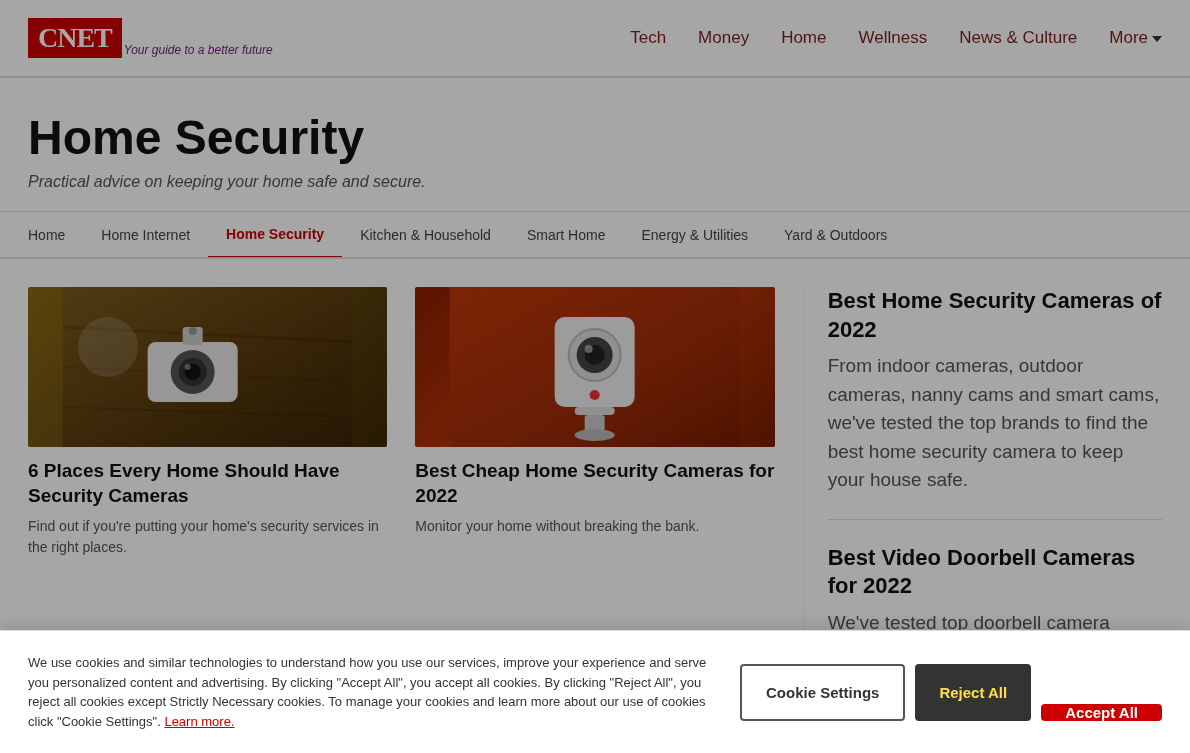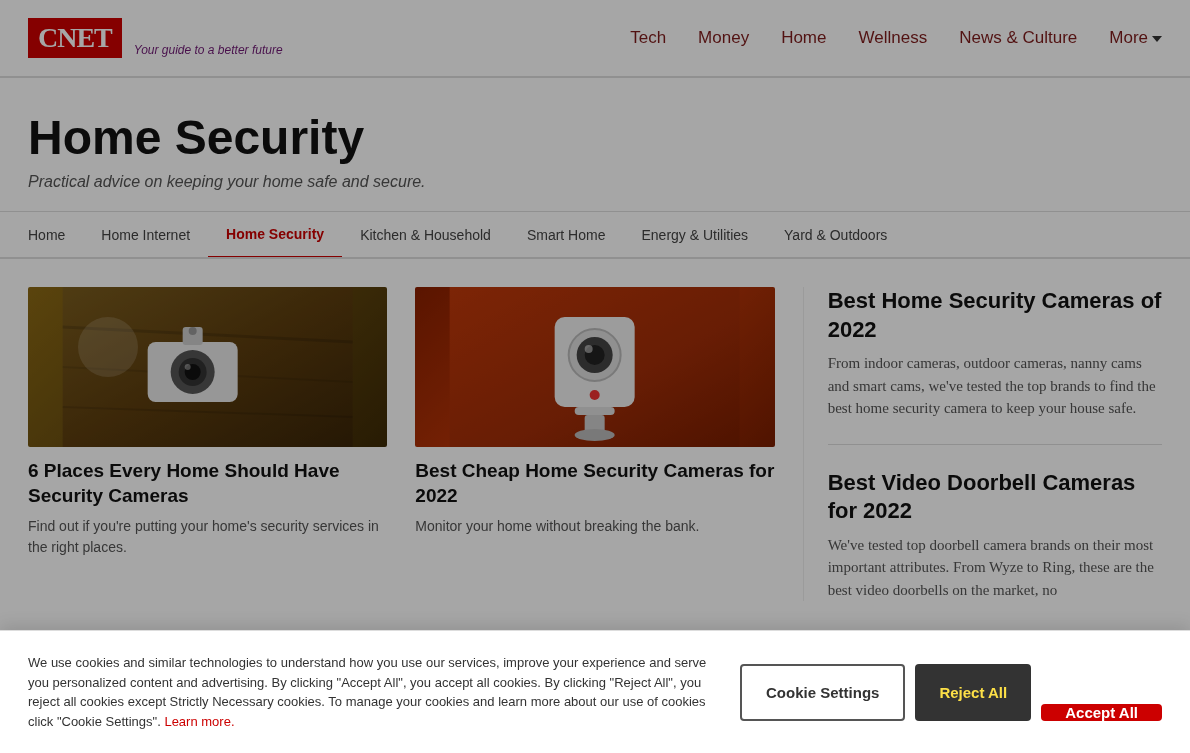--- a/index.html
+++ b/index.html
@@ -10,21 +10,21 @@
       display: flex;
       align-items: center;
       padding: 18px 28px;
       border-bottom: 2px solid #ddd;
       background: #fff;
       position: relative;
     }
     .logo-area {
       display: flex;
       align-items: center;
-      gap: 12px;
+      gap: 2px;
       flex-shrink: 0;
     }
     .logo-cnet {
       background: #cc0000;
       color: #fff;
       font-size: 28px;
       font-weight: 900;
       padding: 4px 10px;
       letter-spacing: -1px;
       font-family: Georgia, serif;
@@ -131,22 +131,21 @@
       display: flex;
       flex-direction: column;
       border-left: 1px solid #eee;
       padding-left: 24px;
     }
     .featured-article .article-title {
       font-size: 22px;
       color: #111;
     }
     .featured-article .article-desc {
-      font-size: 15px;
-      font-family: Liberation Serif, serif;
+      font-size: 19px;
     }
     .featured-divider {
       border: none;
       border-top: 1px solid #ddd;
       margin: 24px 0;
     }
 
     
     .img-placeholder-outdoor {
       width: 100%;
@@ -200,20 +199,21 @@
       box-shadow: 0 -4px 16px rgba(0,0,0,0.12);
     }
     .cookie-text {
       font-size: 13px;
       color: #333;
       line-height: 1.5;
       flex: 1;
     }
     .cookie-text a {
       color: #cc0000;
+      text-decoration: underline;
       cursor: pointer;
     }
     .cookie-buttons {
       display: flex;
       gap: 10px;
       flex-shrink: 0;
     }
     .btn-cookie {
       padding: 0 24px;
       font-size: 15px;

